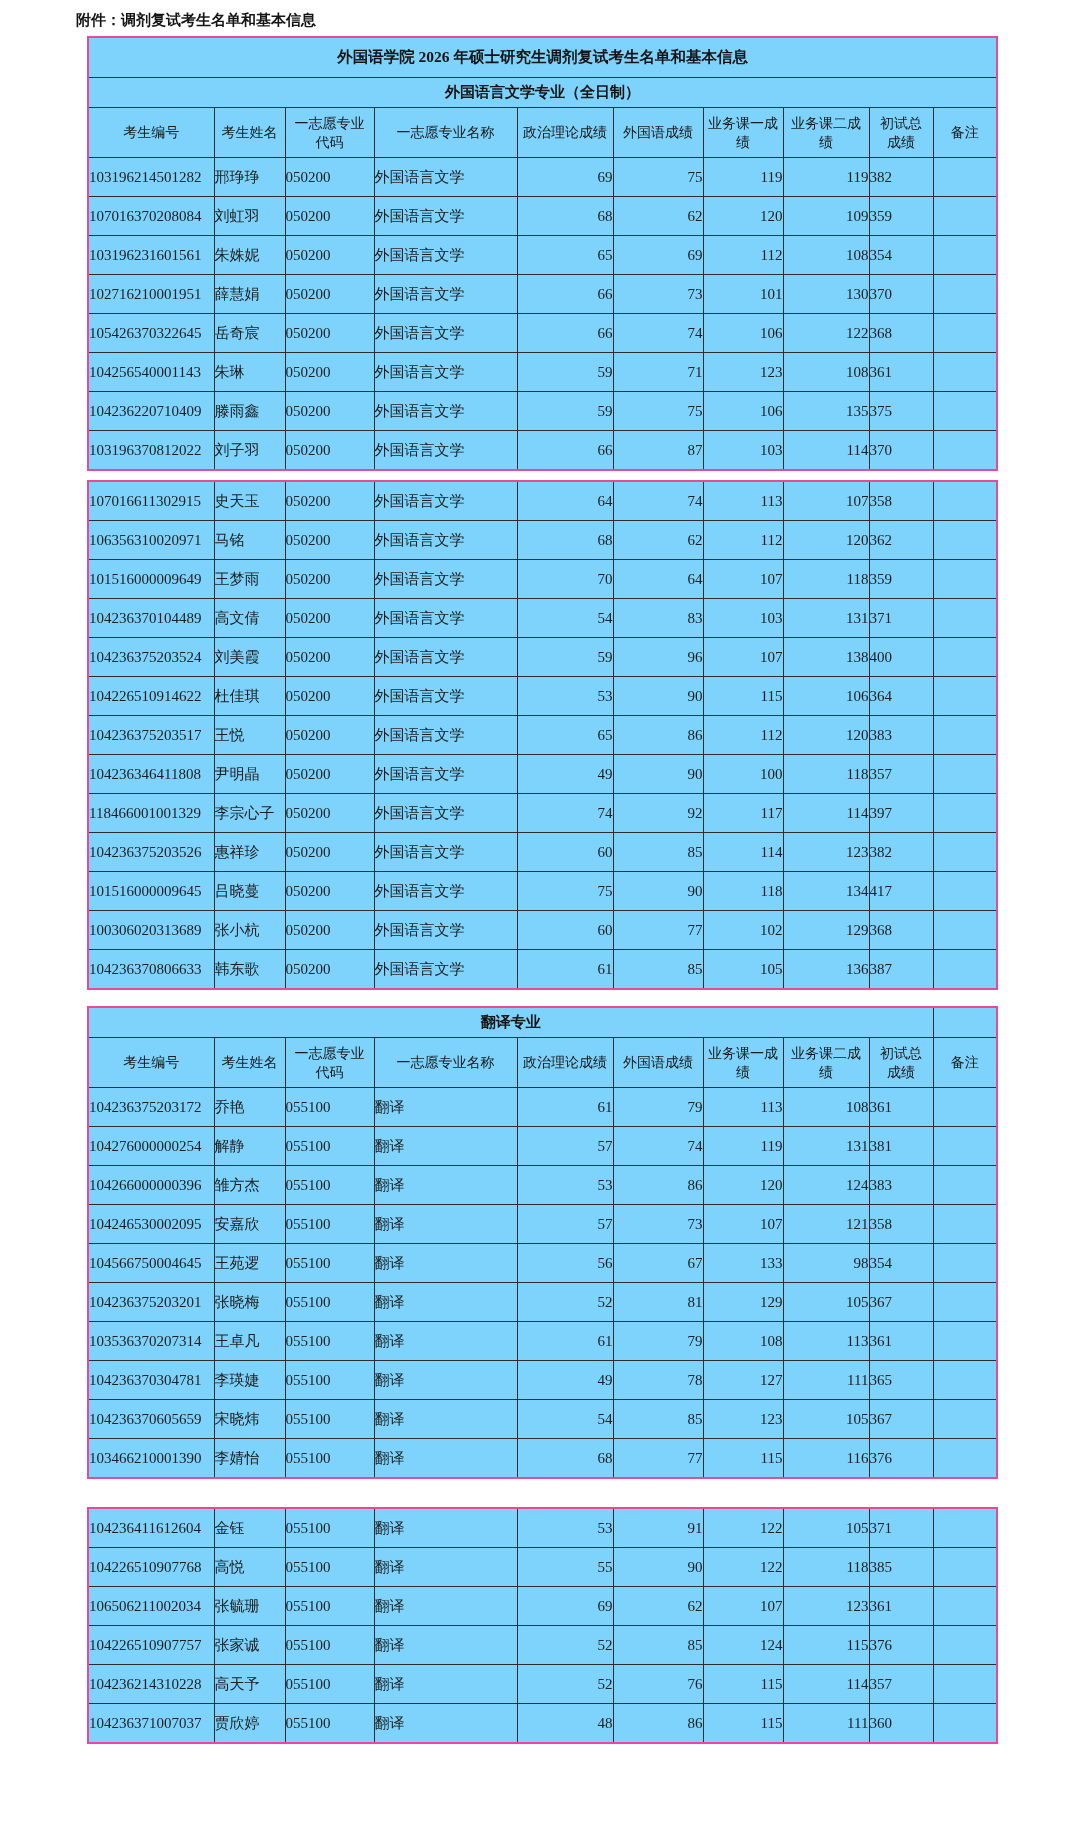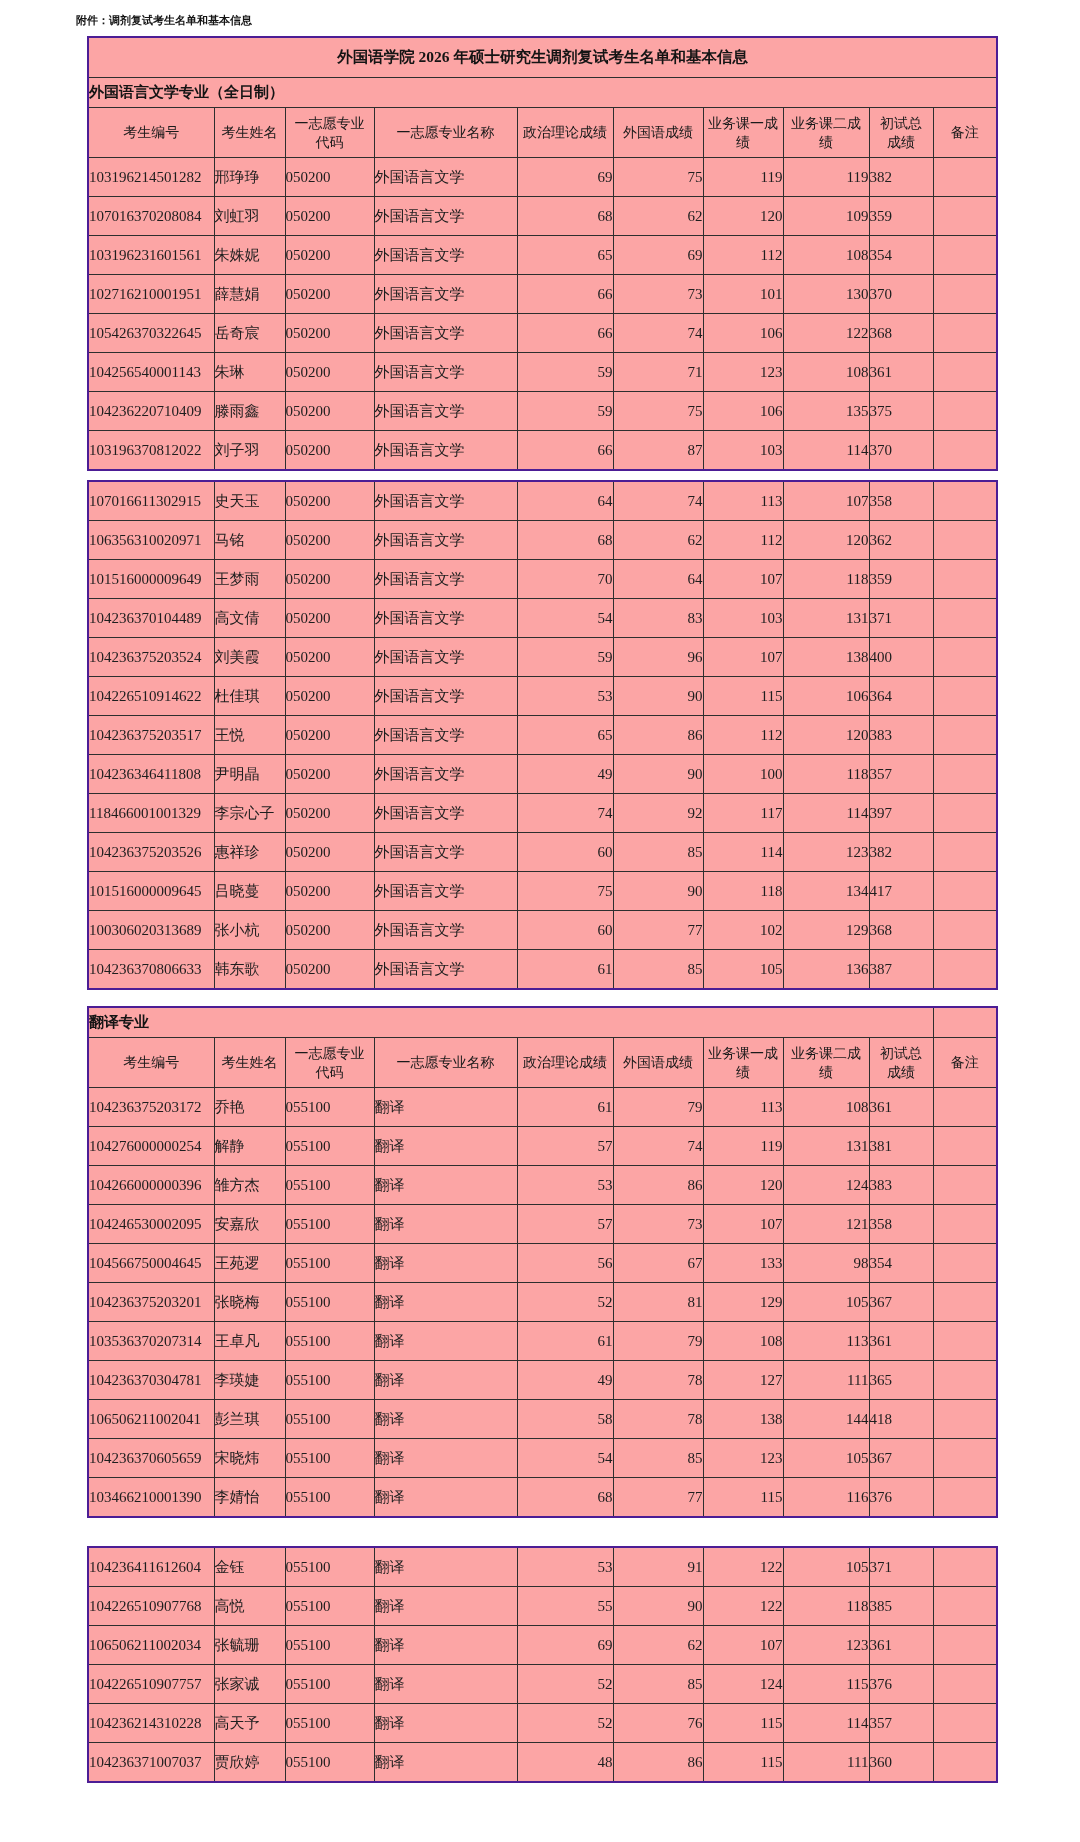--- a/index.html
+++ b/index.html
@@ -10,32 +10,32 @@
   }
   .page{
     position:relative;
     width:1080px;
     height:1842px;
     background:#ffffff;
     overflow:hidden;
   }
   .attachment{
     margin:10px 0 0 76px;
-    font-size:11px;
+    font-size:15px;
     font-weight:bold;
     line-height:20px;
     color:#151515;
   }
   table.blk{
     border-collapse:collapse;
     table-layout:fixed;
     width:909px;
     margin-left:87px;
-    background:#fca5a5;
-    border:2px solid #4c1d95;
+    background:#7dd3fc;
+    border:2px solid #ec4899;
   }
   #tblA{margin-top:6px;}
   #tblB{margin-top:9px;}
   #tblC{margin-top:16px;padding-left:36px;}
   #tblD{margin-top:28px;}
   table.blk td, table.blk th{
     border:1px solid #2e2e2e;
     font-size:15px;
     font-weight:normal;
     padding:0;
@@ -45,21 +45,21 @@
   }
   tr.row-title td{
     height:39px;
     text-align:center;
     font-size:15.5px;
     font-weight:bold;
     color:#141414;
   }
   tr.row-section td{
     height:29px;
-    text-align:left;
+    text-align:center;
     font-size:15px;
     font-weight:bold;
     color:#141414;
   }
   tr.row-header th{
     height:49px;
     text-align:center;
     font-size:14px;
     line-height:19px;
     white-space:pre-line;
@@ -514,32 +514,20 @@
           <td class="c2">055100</td>
           <td class="c3">翻译</td>
           <td class="c4">49</td>
           <td class="c5">78</td>
           <td class="c6">127</td>
           <td class="c7">111</td>
           <td class="c8">365</td>
           <td class="c9"></td>
         </tr>
         <tr>
-          <td class="c0">106506211002041</td>
-          <td class="c1">彭兰琪</td>
-          <td class="c2">055100</td>
-          <td class="c3">翻译</td>
-          <td class="c4">58</td>
-          <td class="c5">78</td>
-          <td class="c6">138</td>
-          <td class="c7">144</td>
-          <td class="c8">418</td>
-          <td class="c9"></td>
-        </tr>
-        <tr>
           <td class="c0">104236370605659</td>
           <td class="c1">宋晓炜</td>
           <td class="c2">055100</td>
           <td class="c3">翻译</td>
           <td class="c4">54</td>
           <td class="c5">85</td>
           <td class="c6">123</td>
           <td class="c7">105</td>
           <td class="c8">367</td>
           <td class="c9"></td>

